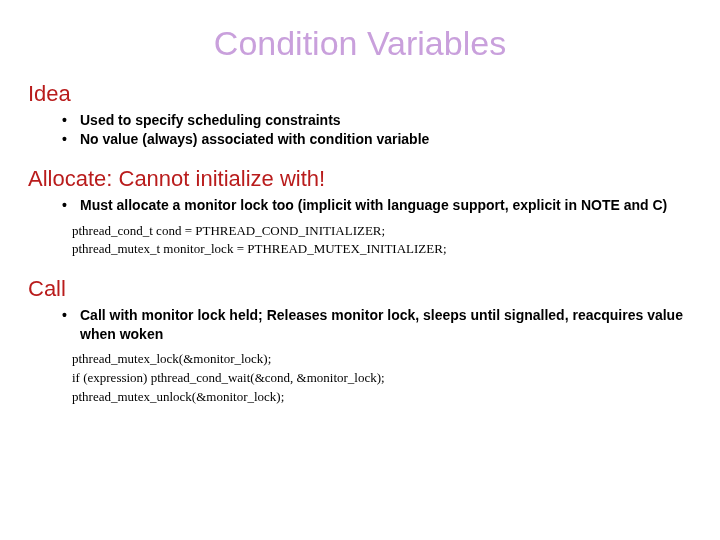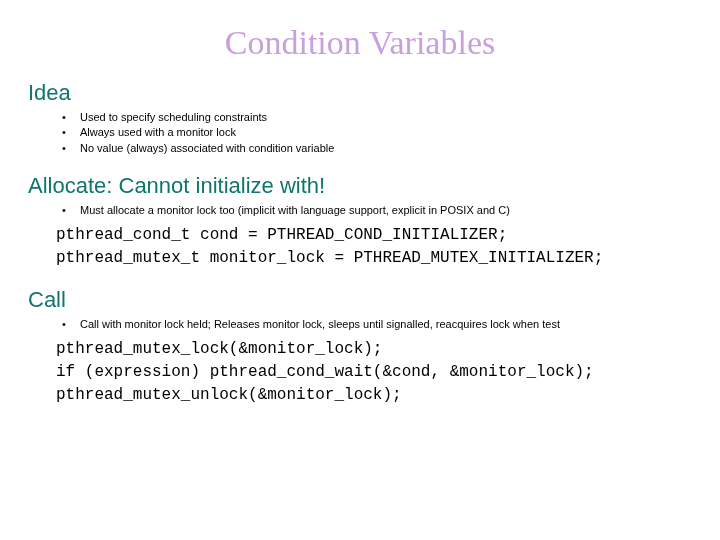--- a/index.html
+++ b/index.html
@@ -11,73 +11,72 @@
       box-sizing: border-box;
       background: #fff;
     }
     .title {
       text-align: center;
       font-size: 34px;
       color: #c9a0dc;
       margin-bottom: 18px;
       margin-top: 4px;
       font-weight: normal;
-      font-family: Liberation Serif, serif;
     }
     .heading {
       font-size: 22px;
-      color: #0f766e;
+      color: #b91c1c;
       margin: 18px 0 2px 0;
       font-weight: normal;
     }
     ul {
       margin: 4px 0 8px 0;
       padding-left: 52px;
       list-style: none;
     }
     li {
-      font-size: 11px;
+      font-size: 14px;
       color: #000;
       line-height: 1.3;
       position: relative;
       padding-left: 0;
       margin-bottom: 1px;
+      font-weight: bold;
     }
     li::before {
       content: "•";
       position: absolute;
       left: -18px;
       top: 0;
     }
     .code {
-      font-size: 16px;
+      font-size: 13px;
       color: #000;
-      margin: 2px 0 2px 28px;
+      margin: 2px 0 2px 44px;
       line-height: 1.3;
-      font-family: Liberation Mono, monospace;
+      font-family: Liberation Serif, serif;
     }
   </style>
 </head>
 <body>
 
 <div class="title">Condition Variables</div>
 
 <div class="heading">Idea</div>
 <ul>
   <li>Used to specify scheduling constraints</li>
-  <li>Always used with a monitor lock</li>
   <li>No value (always) associated with condition variable</li>
 </ul>
 
 <div class="heading">Allocate: Cannot initialize with!</div>
 <ul>
-  <li>Must allocate a monitor lock too (implicit with language support, explicit in POSIX and C)</li>
+  <li>Must allocate a monitor lock too (implicit with language support, explicit in NOTE and C)</li>
 </ul>
 <div class="code">pthread_cond_t cond = PTHREAD_COND_INITIALIZER;</div>
 <div class="code">pthread_mutex_t monitor_lock = PTHREAD_MUTEX_INITIALIZER;</div>
 
 <div class="heading">Call</div>
 <ul>
-  <li>Call with monitor lock held; Releases monitor lock, sleeps until signalled, reacquires lock when test</li>
+  <li>Call with monitor lock held; Releases monitor lock, sleeps until signalled, reacquires value when woken</li>
 </ul>
 <div class="code">pthread_mutex_lock(&amp;monitor_lock);</div>
 <div class="code">if (expression) pthread_cond_wait(&amp;cond, &amp;monitor_lock);</div>
 <div class="code">pthread_mutex_unlock(&amp;monitor_lock);</div>
 
 </body></html>

